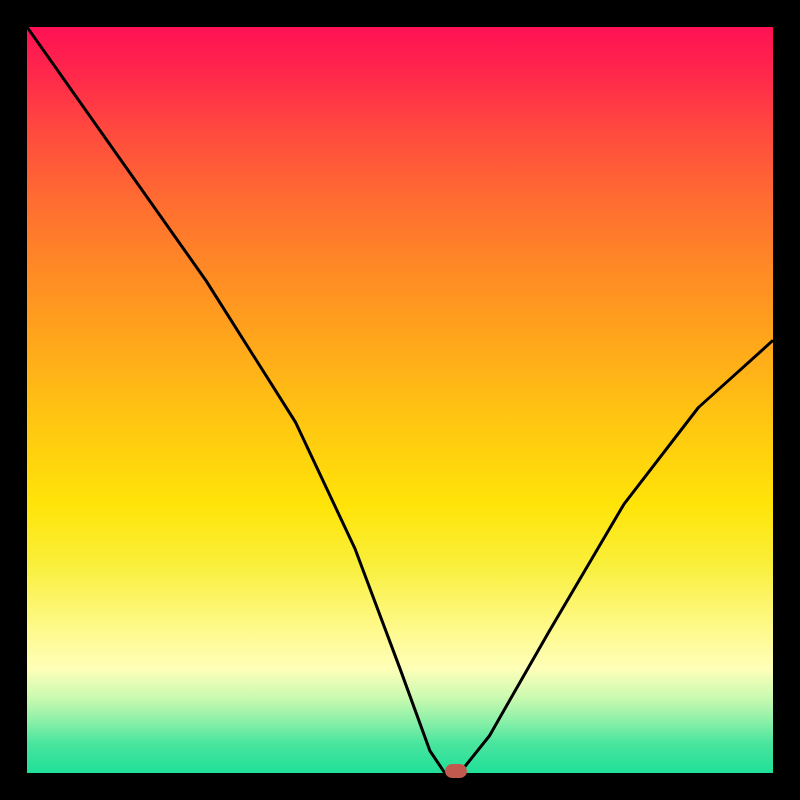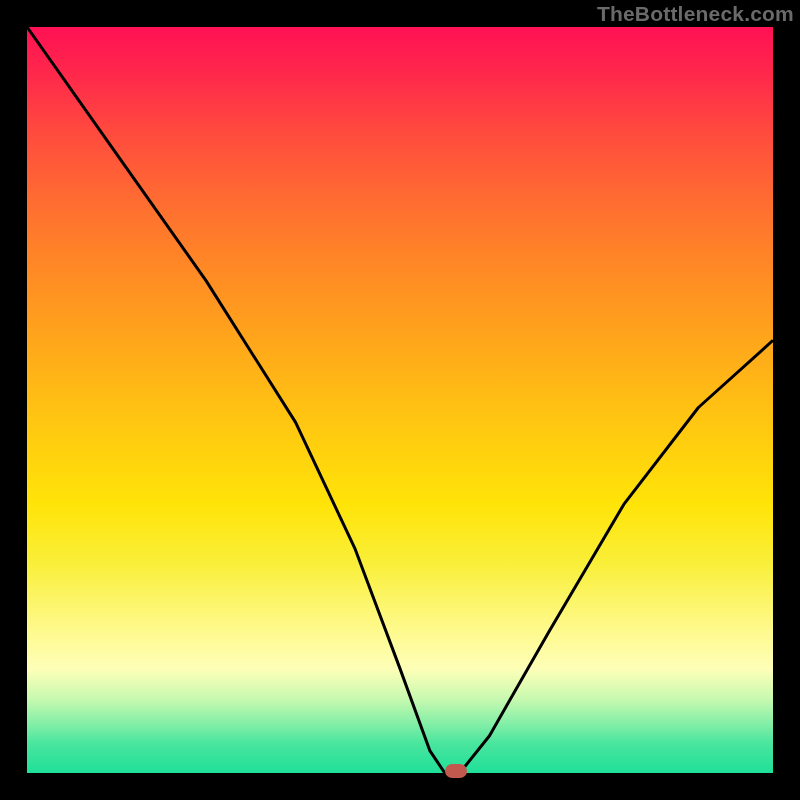--- a/index.html
+++ b/index.html
@@ -30,14 +30,13 @@
 
 <div class="frame">
   <div class="plot"></div>
 
   <svg class="curve" viewBox="0 0 746 746" preserveAspectRatio="none">
     <path d="M0.0 0.0 L89.5 126.8 L179.0 253.6 L268.6 395.4 L328.2 522.2 L373.0 641.6 L402.8 723.6 L417.8 746.0 L432.7 746.0 L462.5 708.7 L522.2 604.3 L596.8 477.4 L671.4 380.5 L746.0 313.3" fill="none" stroke="#000" stroke-width="3" stroke-linejoin="round"></path>
   </svg>
 
   <div class="marker" style="left: 444.95px; top: 764px; background: rgb(193, 89, 79);"></div>
 
-  <div class="watermark">TheBottleneck.com</div>
 </div>
 
 </body></html>

